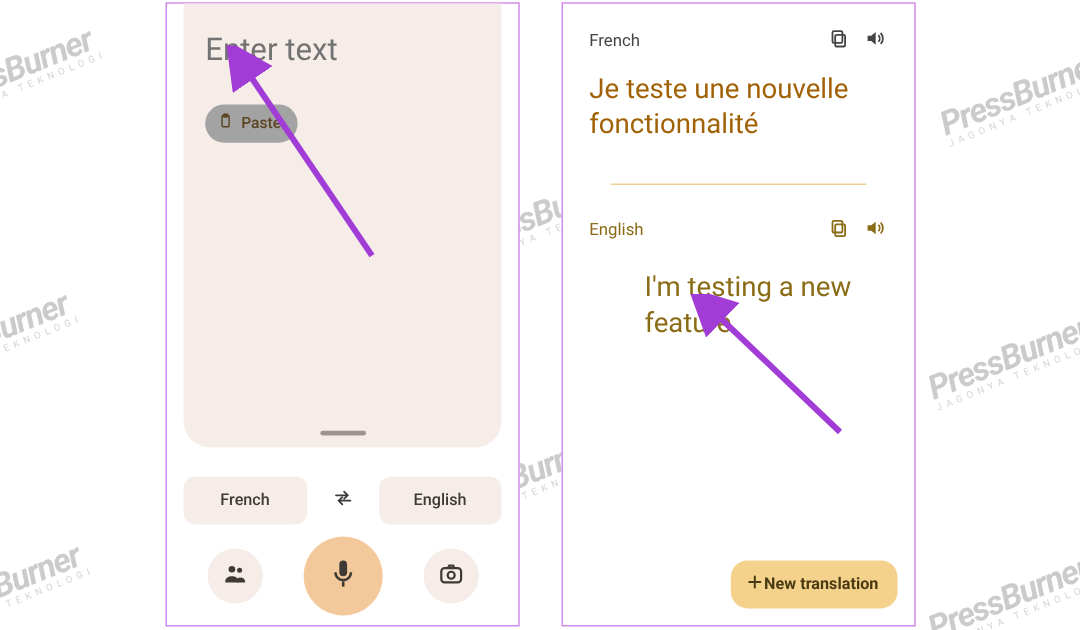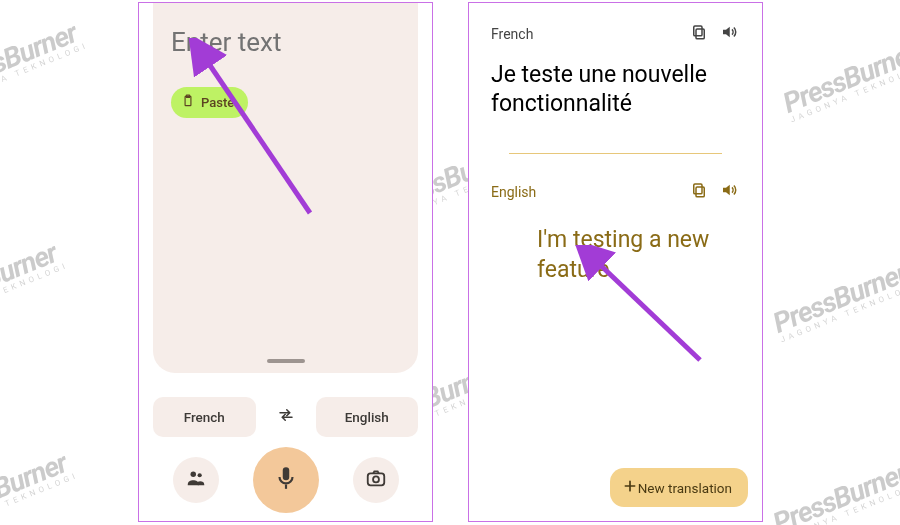--- a/index.html
+++ b/index.html
@@ -34,21 +34,21 @@
     padding: 24px 18px 12px 18px;
   }
   .enter-text {
     font-size: 26px;
     font-weight: 400;
     color: #737373;
   }
   .paste-chip {
     display: inline-flex; align-items: center; gap: 6px;
     margin-top: 30px;
-    background: #bef264;
+    background: #a3a3a3;
     color: #5c4322;
     font-size: 13px;
     font-weight: 500;
     padding: 7px 14px 7px 10px;
     border-radius: 18px;
   }
   .paste-chip svg { width: 14px; height: 14px; }
   .drag-handle {
     position: absolute; bottom: 10px; left: 50%; transform: translateX(-50%);
     width: 38px; height: 4px; border-radius: 2px; background: #9d9490;
@@ -91,36 +91,36 @@
     color:#444;
   }
   .r-header .lbl { font-size: 14px; font-weight: 400; flex:1; }
   .r-header.eng .lbl { color:#8a6b16; }
   .icon-btn { width:30px; height:30px; display:flex; align-items:center; justify-content:center; color:#444; }
   .r-header.eng .icon-btn { color:#8a6b16; }
   .icon-btn svg { width:18px; height:18px; }
 
   .src-text {
     position:absolute; left:22px; right:22px; top:58px;
-    font-size:23px; line-height:1.25; color:#000000; font-weight:400;
+    font-size:23px; line-height:1.25; color:#a16207; font-weight:400;
   }
   .hr { position:absolute; left:40px; right:40px; top:150px; height:1px; background:#e7c77a; }
 
   .r-header2 { top: 176px; }
   .tgt-text {
     position:absolute; left:22px; right:22px; top:222px;
     font-size:23px; line-height:1.3; color:#8a6b16; font-weight:400;margin-left:46px;
   }
 
   .new-trans {
     position:absolute; right:14px; bottom:14px;
     display:inline-flex; align-items:center; gap:0;
     background:#f4d28b; color:#4a3a12;
     padding:10px 16px 10px 12px; border-radius:14px;
-    font-size:13.5px; font-weight:400;
+    font-size:13.5px; font-weight:700;
   }
   .new-trans svg{ width:16px; height:16px; }
 
   
   .arrow { position:absolute; z-index:5; pointer-events:none; }
 </style>
 </head>
 <body>
 
 <div class="wm-layer">

